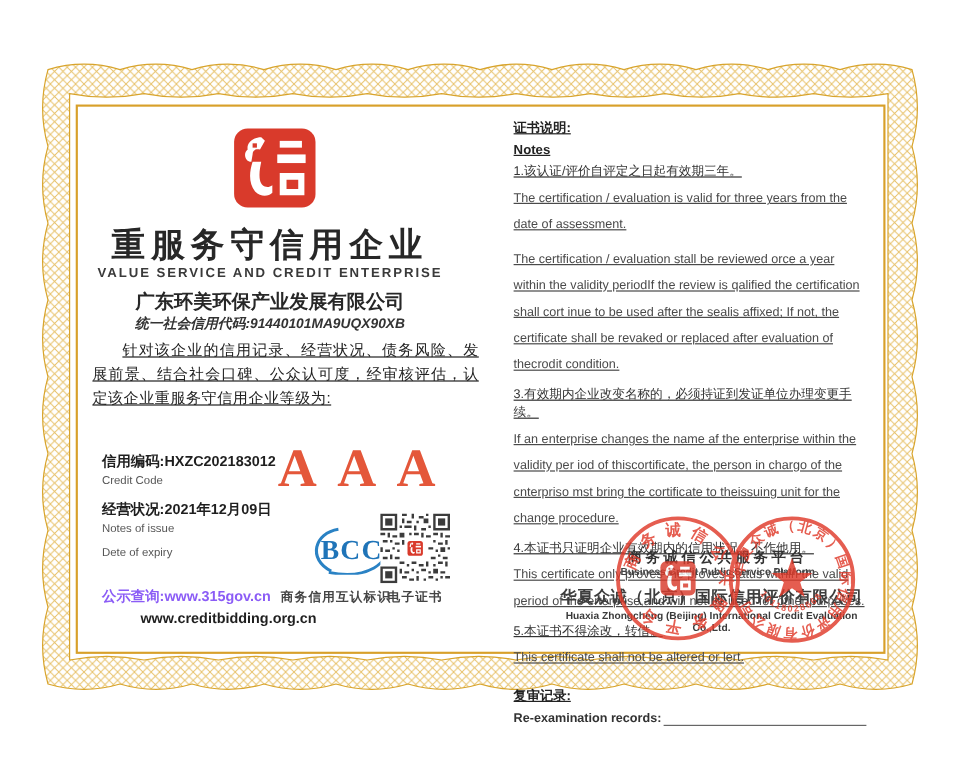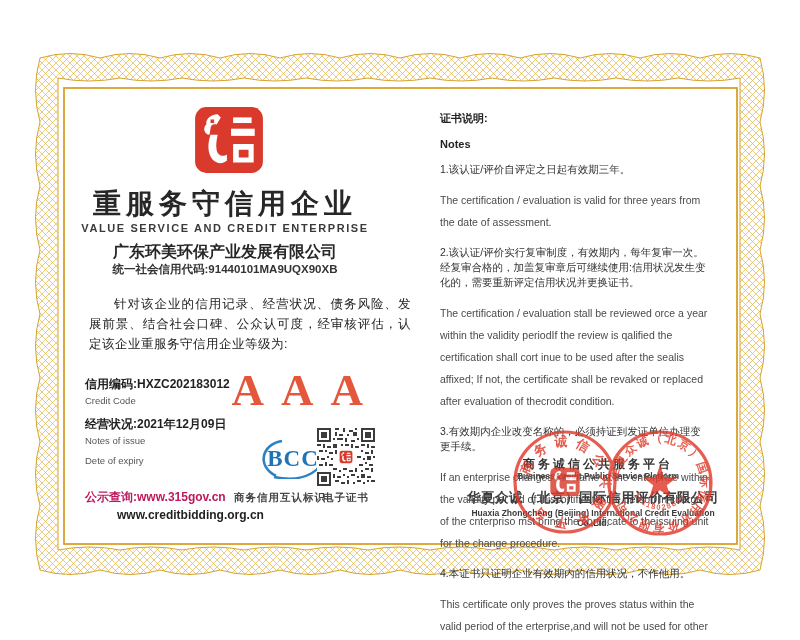--- a/index.html
+++ b/index.html
@@ -1,42 +1,42 @@
 <!DOCTYPE html>
 <html><head>
 <meta charset="utf-8">
 <style>
   html,body{margin:0;padding:0;background:#fff;}
   .page{position:relative;width:800px;height:640px;background:#ffffff;overflow:hidden;
         font-family:"Liberation Sans","DejaVu Sans",sans-serif;color:#222;}
   .abs{position:absolute;}
   svg{display:block;}
-  p{margin:12px;}
+  p{margin:0;text-decoration:underline;}
 
   
   .seal-logo{left:192px;top:103px;width:74px;height:74px;}
   .title-cn{left:60px;top:185px;width:330px;text-align:center;
             font-family:"Liberation Serif","DejaVu Serif",serif;
             font-size:28px;font-weight:bold;letter-spacing:5px;color:#272727;}
   .title-en{left:60px;top:222px;width:330px;text-align:center;
             font-size:11px;font-weight:bold;letter-spacing:1.6px;color:#3a3a3a;}
   .company{left:60px;top:242px;width:330px;text-align:center;
            font-size:16px;font-weight:bold;color:#272727;}
   .uscc{left:60px;top:262px;width:330px;text-align:center;
-        font-size:11.5px;font-weight:600;color:#333;}
+        font-size:11.5px;font-weight:600;color:#333;font-style:italic;}
   .paragraph{left:77px;top:282px;width:322px;font-size:12.5px;line-height:20px;
              color:#222;text-align:justify;text-indent:2em;letter-spacing:.5px;font-weight:500;}
   .grade{left:60px;top:328px;width:320px;text-align:right;
          font-family:"Liberation Serif","DejaVu Serif",serif;
          font-size:45px;font-weight:bold;letter-spacing:17px;color:#e4573a;margin-top:36px;}
   .field{left:85px;width:300px;}
   .field .cn{font-size:12px;font-weight:600;color:#1f1f1f;}
   .field .en{font-size:9.5px;color:#555;margin-top:2px;}
   .f-credit{top:376px;} .f-issue{top:416px;} .f-expiry{top:453px;}
-  .query{left:85px;top:489px;font-size:12px;font-weight:600;color:#be185d;}
+  .query{left:85px;top:489px;font-size:12px;font-weight:600;color:#8b5cf6;}
   .query2{left:117px;top:508px;font-size:12px;font-weight:600;color:#1f1f1f;}
   .bcc-logo{left:254px;top:437px;width:78px;height:42px;}
   .qr{left:316px;top:428px;width:60px;height:58px;}
   .bcc-label{left:228px;top:491px;width:104px;text-align:center;
              font-size:10.5px;font-weight:bold;letter-spacing:1px;color:#444;}
   .qr-label{left:316px;top:491px;width:60px;text-align:center;
             font-size:10.5px;font-weight:bold;letter-spacing:1px;color:#444;}
 
   
   .notes{left:428px;top:99px;width:294px;}
@@ -161,30 +161,33 @@
 
   <div class="abs bcc-label">商务信用互认标识</div>
   <div class="abs qr-label">电子证书</div>
 
   <div class="abs notes">
     <p class="nh">证书说明:</p>
     <p class="nh">Notes</p>
 
     <p class="cn">1.该认证/评价自评定之日起有效期三年。</p>
     <p class="en">The certification / evaluation is valid for three years from the date of assessment.</p>
-    <p class="cn">2.该认证/评价实行复审制度，有效期内，每年复审一次。经复审合格的，加盖复审章后可继续使用:信用状况发生变化的，需要重新评定信用状况并更换证书。</p>
     <p class="en">The certification / evaluation stall be reviewed orce a year within the validity periodIf the review is qalified the certification shall cort inue to be used after the sealis affixed; If not, the certificate shall be revaked or replaced after evaluation of thecrodit condition.</p>
     <p class="cn">3.有效期内企业改变名称的，必须持证到发证单位办理变更手续。</p>
     <p class="en">If an enterprise changes the name af the enterprise within the validity per iod of thiscortificate, the person in chargo of the cnterpriso mst bring the cortificate to theissuing unit for the change procedure.</p>
     <p class="cn">4.本证书只证明企业有效期内的信用状况，不作他用。</p>
     <p class="en">This certificate only proves the proves status within the valid period of the erterprise,and will not be used for other purposes.</p>
     <p class="cn">5.本证书不得涂改，转借。</p>
     <p class="en">This certificate shall not be altered or lert.</p>
 
     <p class="review-h">复审记录:</p>
+    <div class="review-line">
+      <span>Re-examination records:</span>
+      <span class="fill"></span>
+    </div>
   </div>
 
   <div class="abs ov-platform-cn">商务诚信公共服务平台</div>
   <div class="abs ov-platform-en">Business Credit Public Service Platform</div>
   <div class="abs ov-issuer-cn">华夏众诚（北京）国际信用评价有限公司</div>
   <div class="abs ov-issuer-en">Huaxia Zhongcheng (Beijing) International Credit Evaluation Co.,Ltd.</div>
 
   <svg class="abs stamps" viewBox="0 0 276 140">
     <defs>
       <path id="lring" d="M61,70 a36,36 0 1,1 72,0 a36,36 0 1,1 -72,0"></path>

